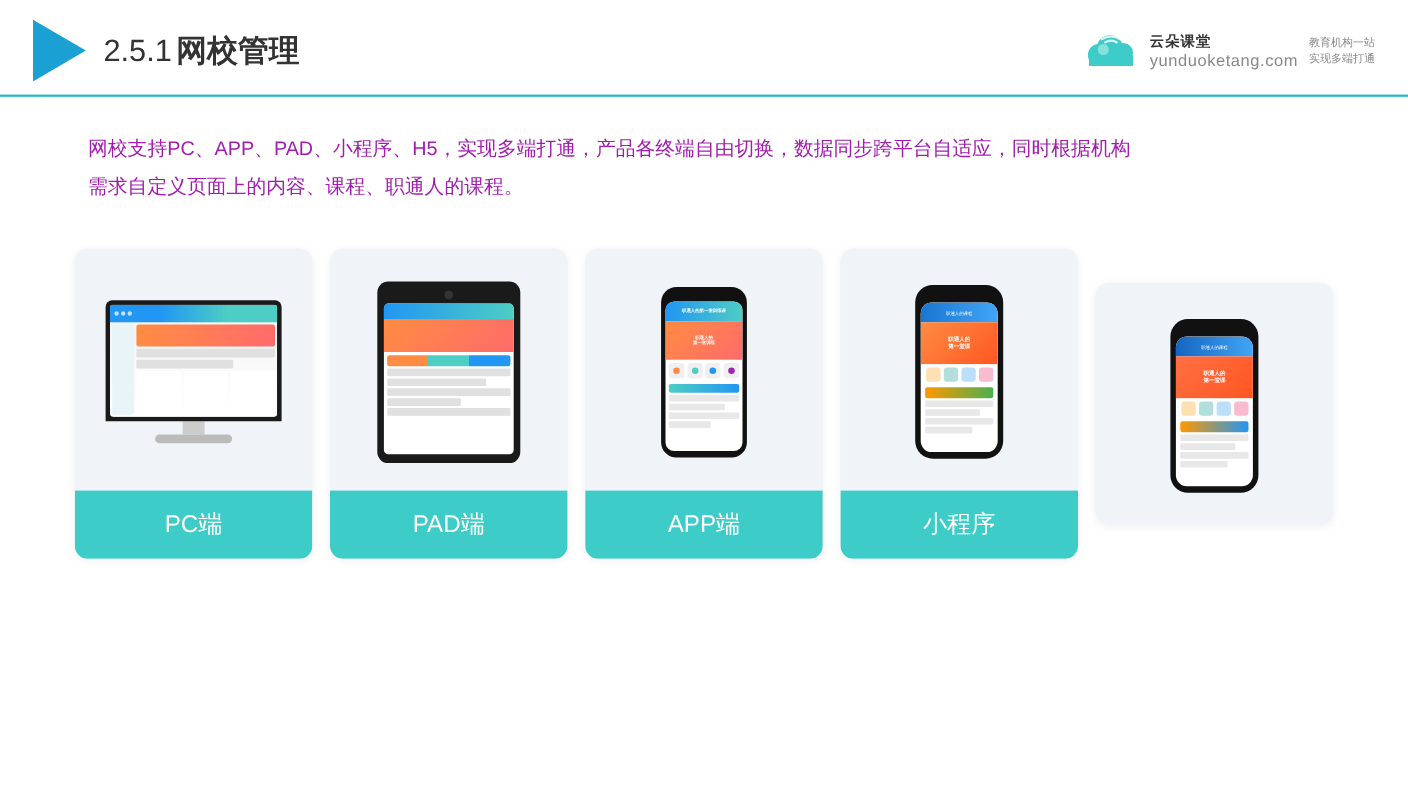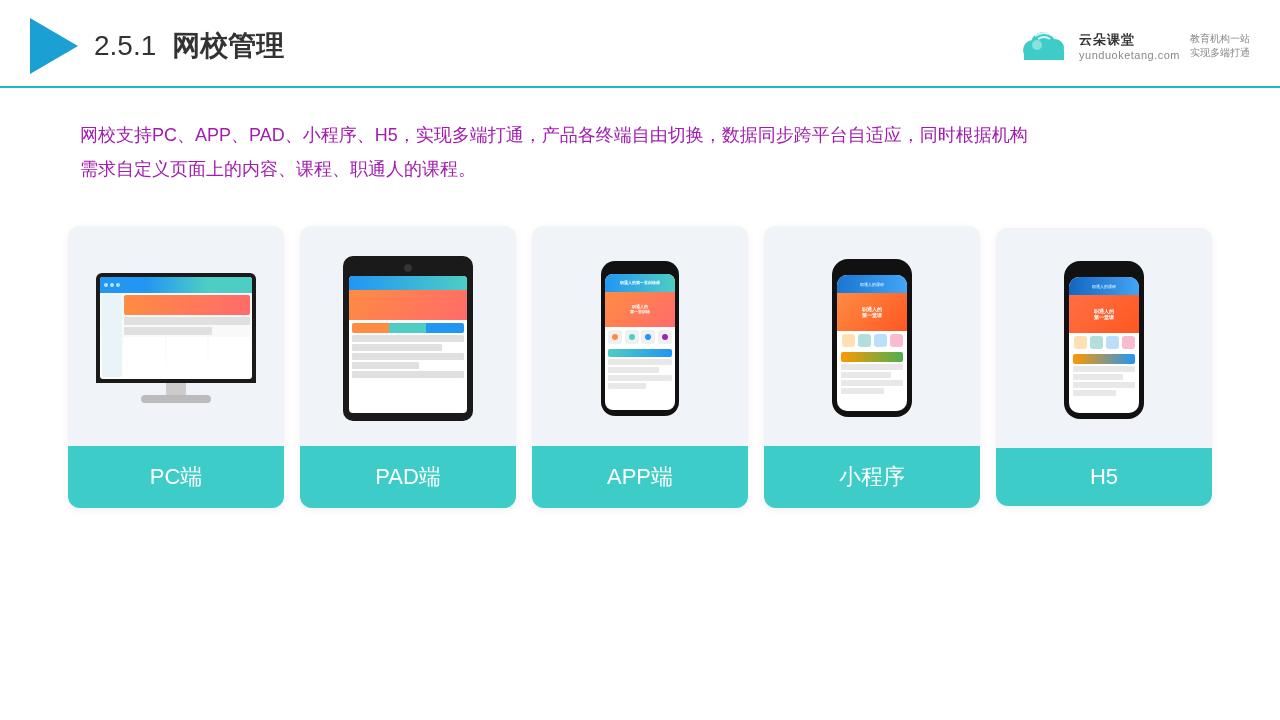--- a/index.html
+++ b/index.html
@@ -32,30 +32,30 @@
       border-bottom: 28px solid transparent;
       border-left: 48px solid #1ba0d4;
     }
     .page-title {
       font-size: 28px;
       font-weight: bold;
       color: #333;
     }
     .page-title-number {
       font-weight: normal;
-      margin-right: 16px;
+      margin-right: 4px;
     }
     .brand-name {
       font-size: 13px;
       color: #333;
       font-weight: bold;
       letter-spacing: 1px;
     }
     .brand-sub {
-      font-size: 11px;
+      font-size: 15px;
       color: #888;
       letter-spacing: 0.5px;
     }
     .brand-slogan {
       font-size: 10px;
       color: #888;
       text-align: right;
       font-family: Liberation Mono, monospace;
     }
 
@@ -624,16 +624,15 @@
           <div class="mini-phone-rows">
             <div class="mini-row-orange" style="background: linear-gradient(90deg, #ff9800, #2196f3)"></div>
             <div class="mini-row"></div>
             <div class="mini-row" style="width:80%"></div>
             <div class="mini-row"></div>
             <div class="mini-row" style="width:70%"></div>
           </div>
         </div>
       </div>
     </div>
-    <div class="card-label">H5</div>
   </div>
 
 </div>
 
 </body></html>

